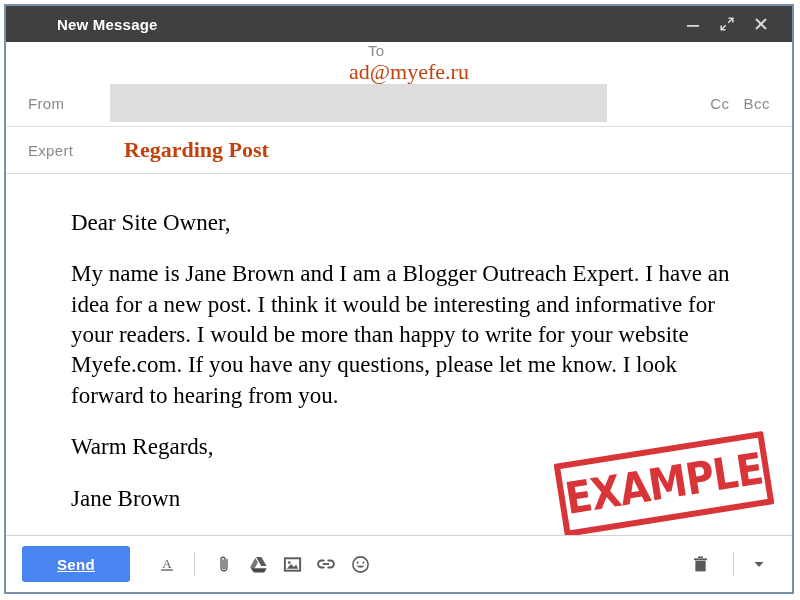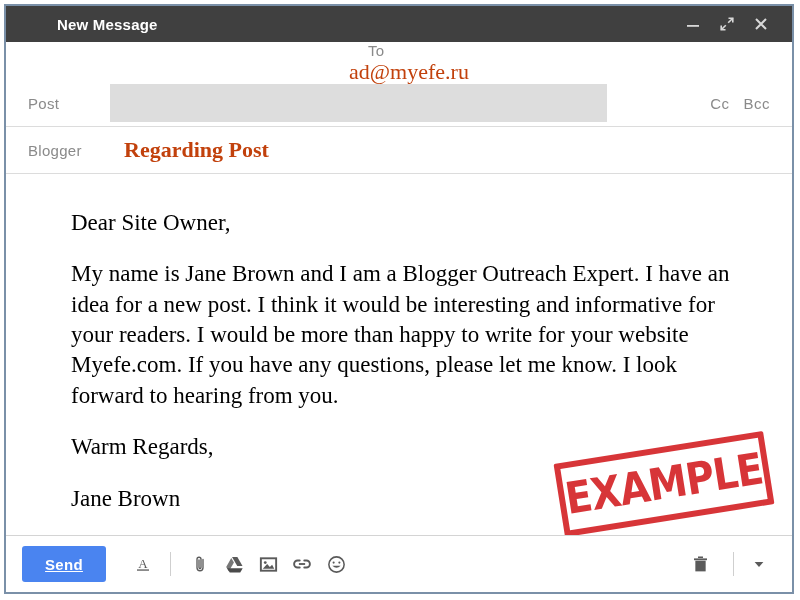--- a/index.html
+++ b/index.html
@@ -174,21 +174,21 @@
     align-items: center;
     padding: 0 18px 0 16px;
   }
   #send-button {
     background: #4a84f0;
     color: #ffffff;
     font-size: 15px;
     font-weight: bold;
     border: none;
     border-radius: 3px;
-    width: 84px;
+    width: 108px;
     height: 36px;
     cursor: pointer;
     font-family: "Liberation Sans", sans-serif;
     letter-spacing: 0.3px;
     text-decoration: underline;
   }
   .tool-icon {
     width: 34px;
     height: 36px;
     display: flex;
@@ -241,30 +241,30 @@
   </div>
 
   <div id="header-fields">
 
     <div class="field-row" id="row-to">
       <span class="field-label">To</span>
       <span class="field-value">ad@myefe.ru</span>
     </div>
 
     <div class="field-row" id="row-from">
-      <span class="field-label">Post</span>
+      <span class="field-label">From</span>
       <span id="from-redacted"></span>
       <span id="ccbcc">
         <span class="ccbcc-link">Cc</span>
         <span class="ccbcc-link">Bcc</span>
       </span>
     </div>
 
     <div class="field-row" id="row-subject">
-      <span class="field-label" id="subject-label">Blogger</span>
+      <span class="field-label" id="subject-label">Expert</span>
       <span class="field-value" id="subject-value">Regarding Post</span>
     </div>
   </div>
 
   <div id="body-area">
     <p>Dear Site Owner,</p>
     <p>My name is Jane Brown and I am a Blogger Outreach Expert. I have an idea for a new post. I think it would be interesting and informative for your readers. I would be more than happy to write for your website Myefe.com. If you have any questions, please let me know. I look forward to hearing from you.</p>
     <p>Warm Regards,</p>
     <p>Jane Brown</p>
 

